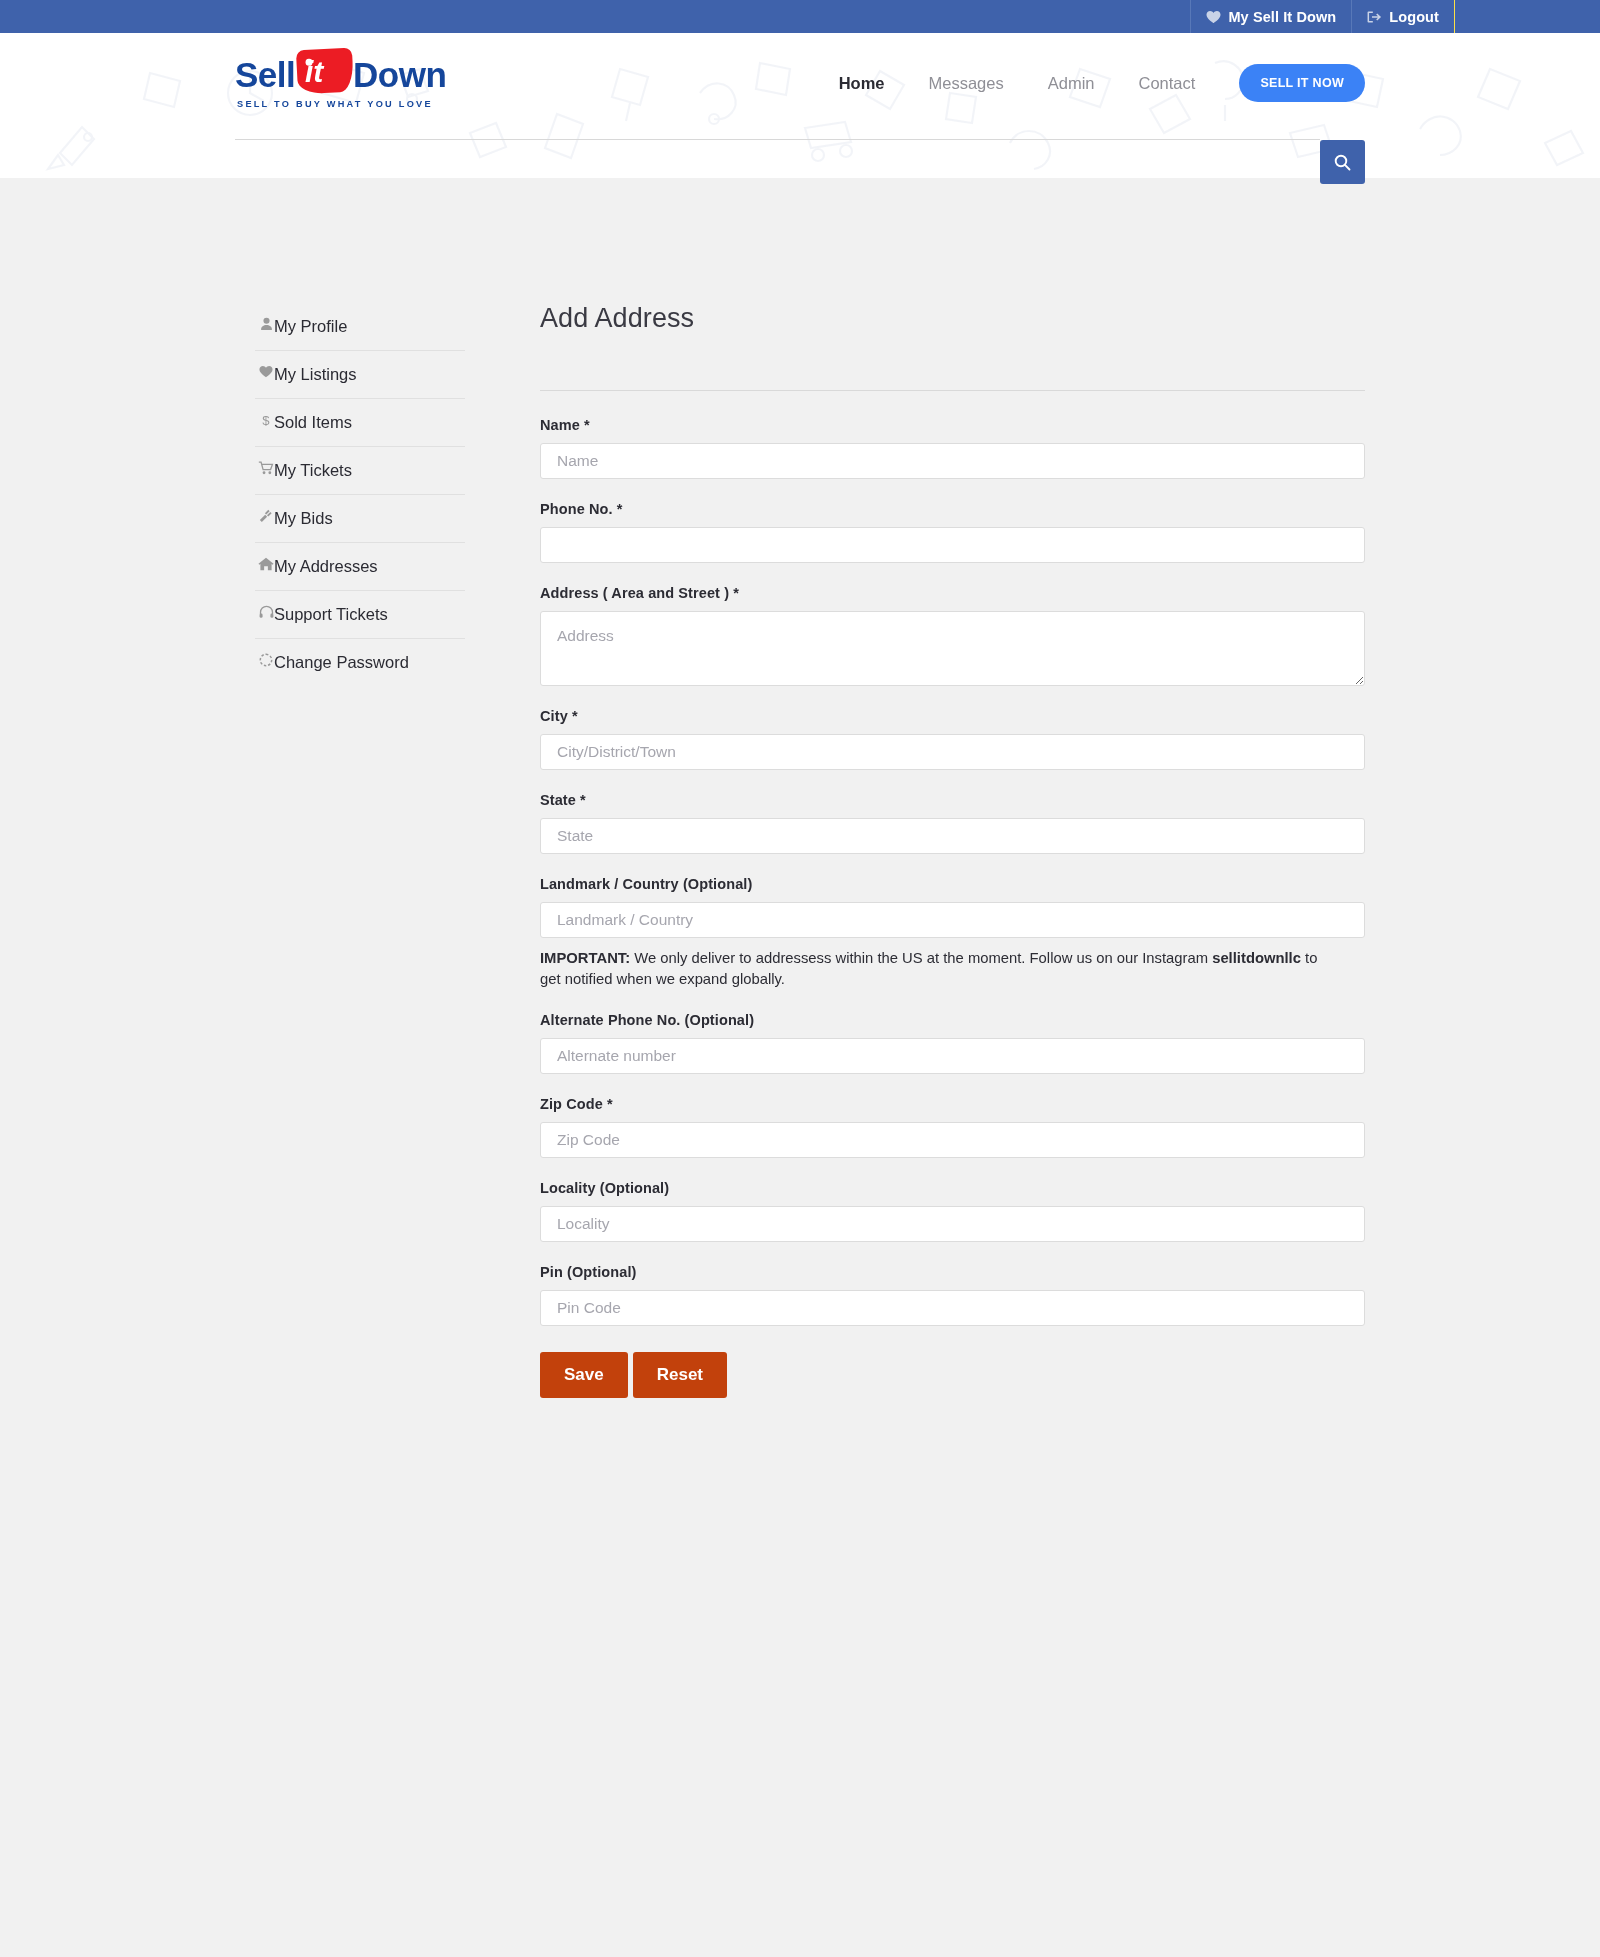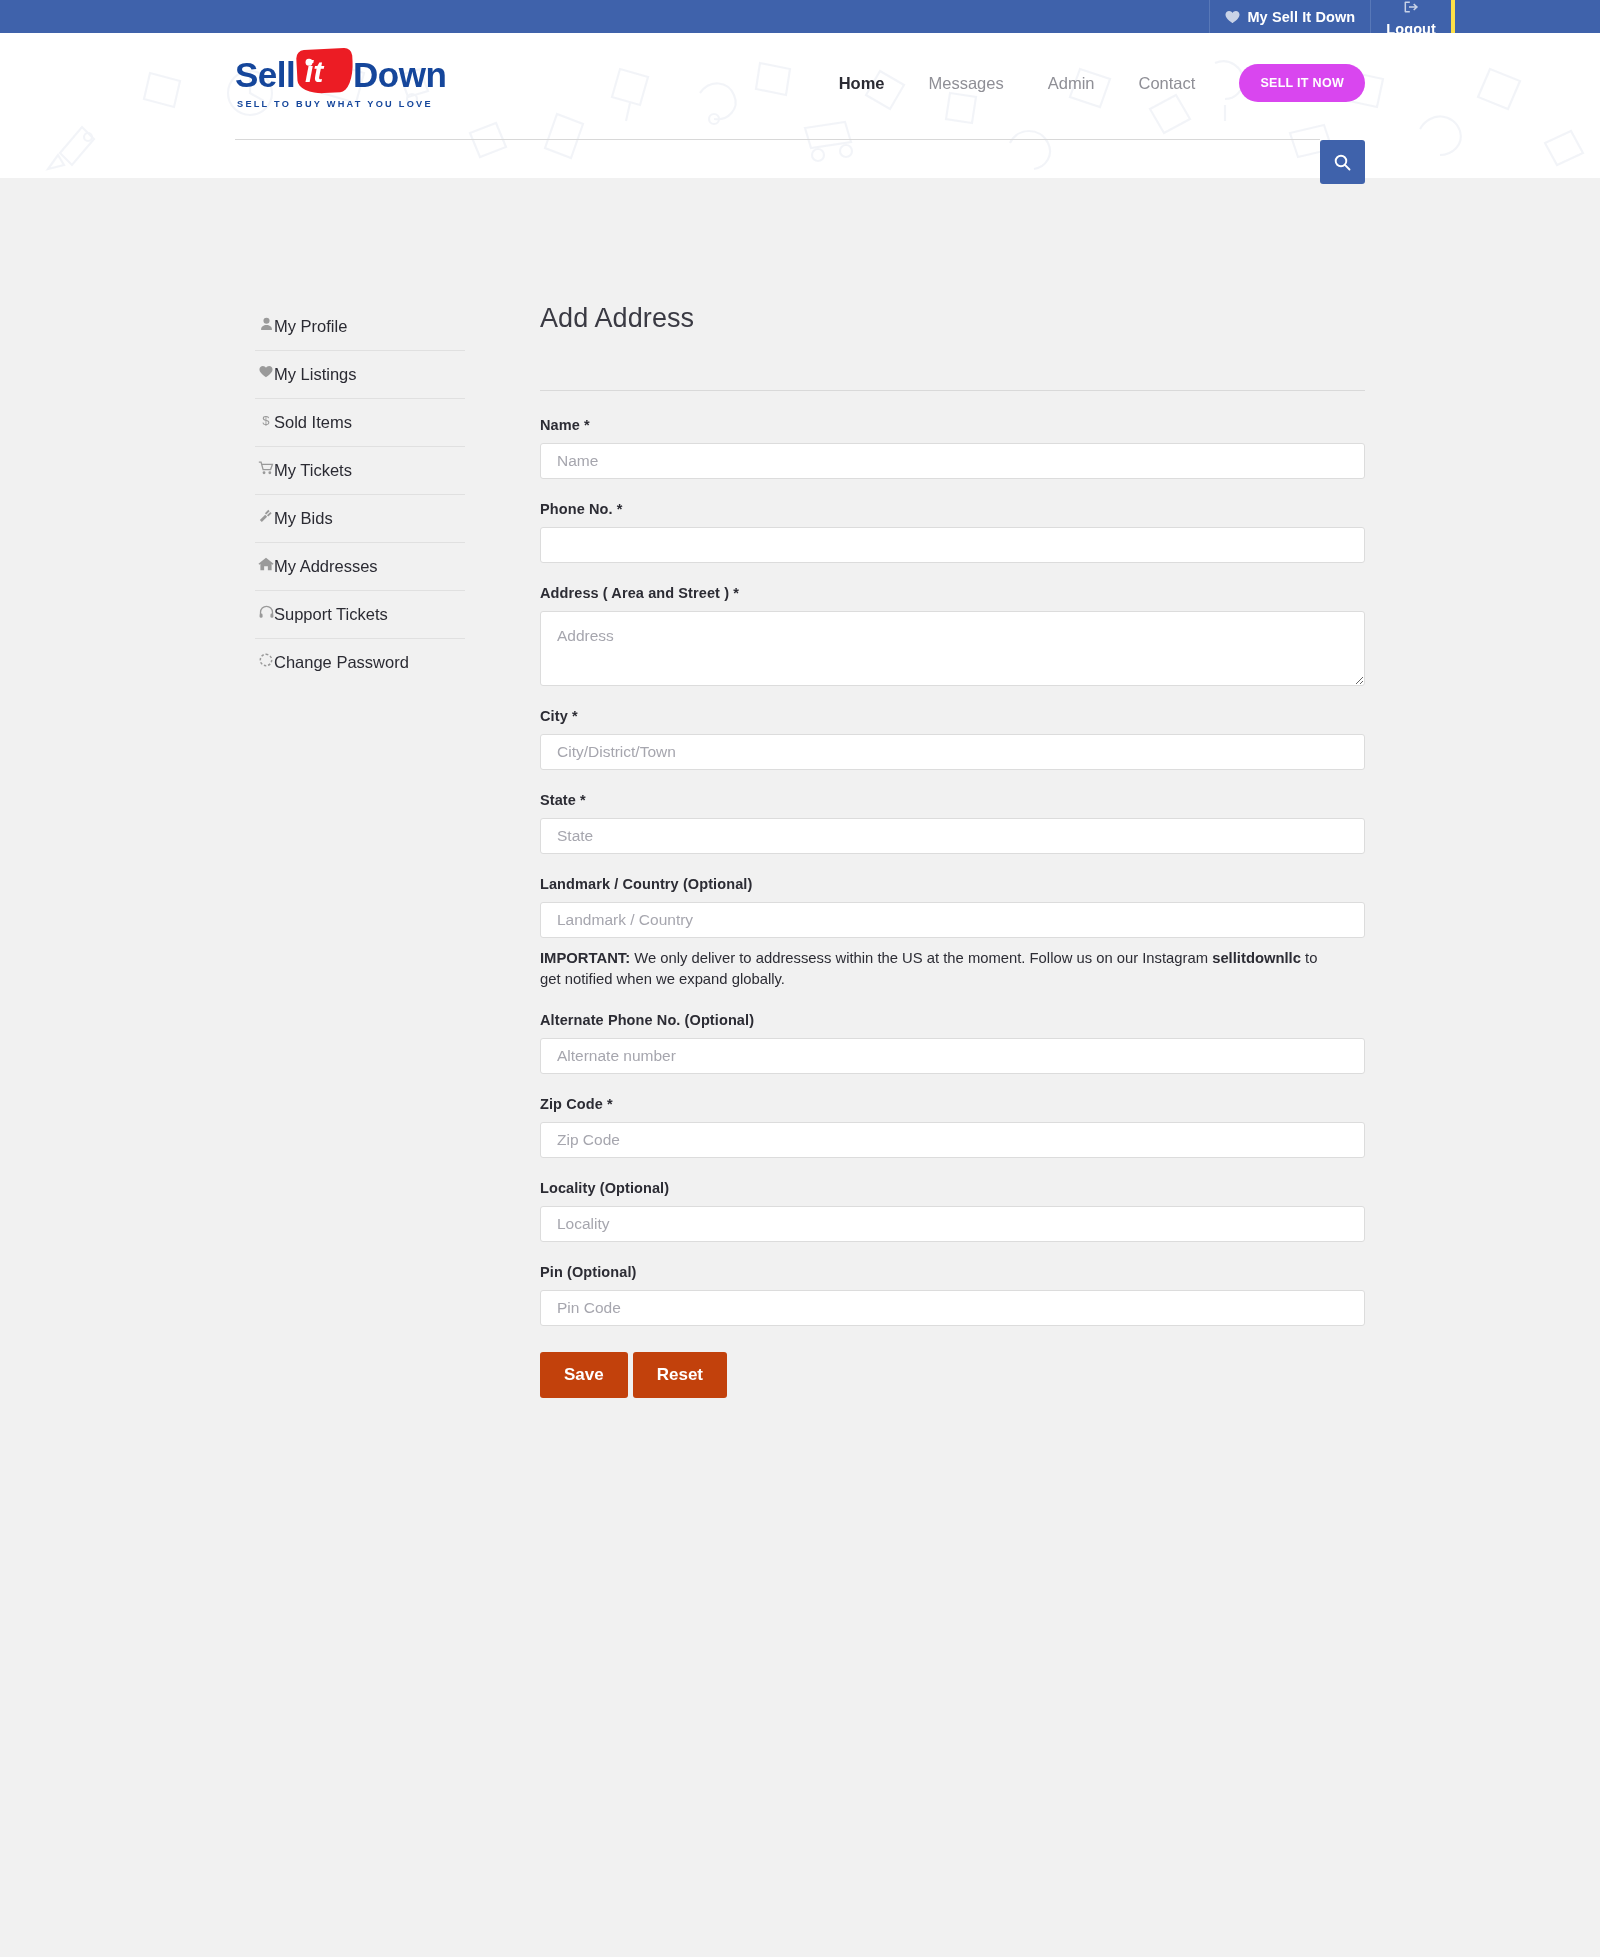--- a/index.html
+++ b/index.html
@@ -33,21 +33,21 @@
     gap: 7px;
     padding: 0 15px;
     color: #ffffff;
     font-size: 14.5px;
     font-weight: bold;
     letter-spacing: .1px;
     border-left: 1px solid #5878b8;
     cursor: pointer;
     white-space: nowrap;
   }
-  .topbar-item:last-child { border-right: 4px solid #fde047; flex-direction: column; }
+  .topbar-item:last-child { border-right: 1px solid #fde047; }
   .topbar-icon { display: inline-flex; opacity: .72; }
   .topbar-icon svg { display: block; }
 
   
   .header {
     position: relative;
     background: #ffffff;
     height: 200px;
     overflow: hidden;
   }
@@ -135,21 +135,21 @@
     font-size: 16.5px;
     color: #8f8f96;
     padding: 0 22px;
     text-decoration: none;
     cursor: pointer;
     white-space: nowrap;
   }
   .nav-link.active { color: #2b2b33; font-weight: bold; }
   .sell-btn {
     margin-left: 22px;
-    background: #d946ef;
+    background: #3b82f6;
     color: #ffffff;
     font-size: 12.5px;
     font-weight: bold;
     letter-spacing: .3px;
     border: none;
     border-radius: 22px;
     padding: 12px 21px;
     cursor: pointer;
     white-space: nowrap;
     font-family: "Liberation Sans", sans-serif;

